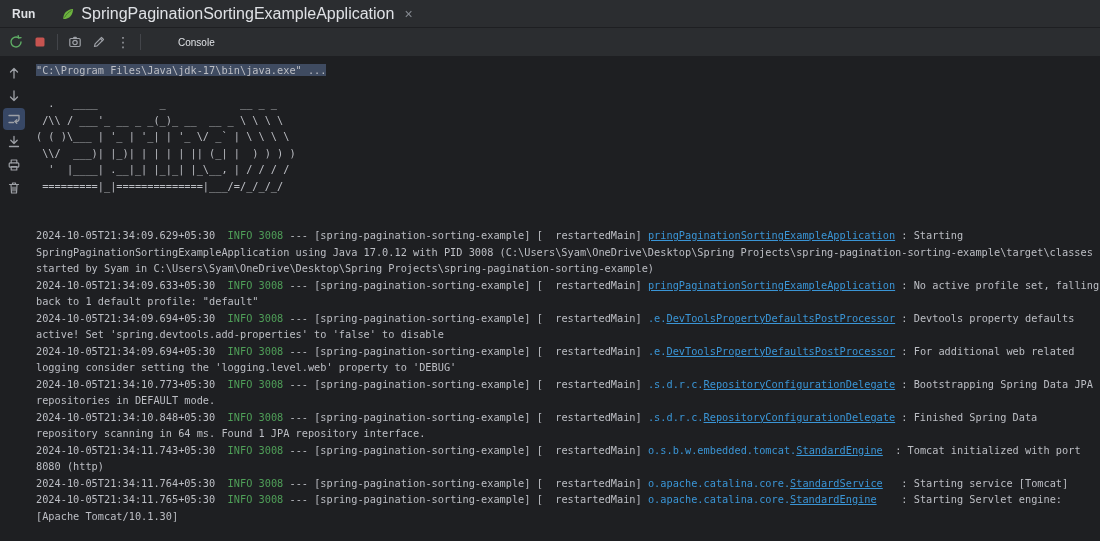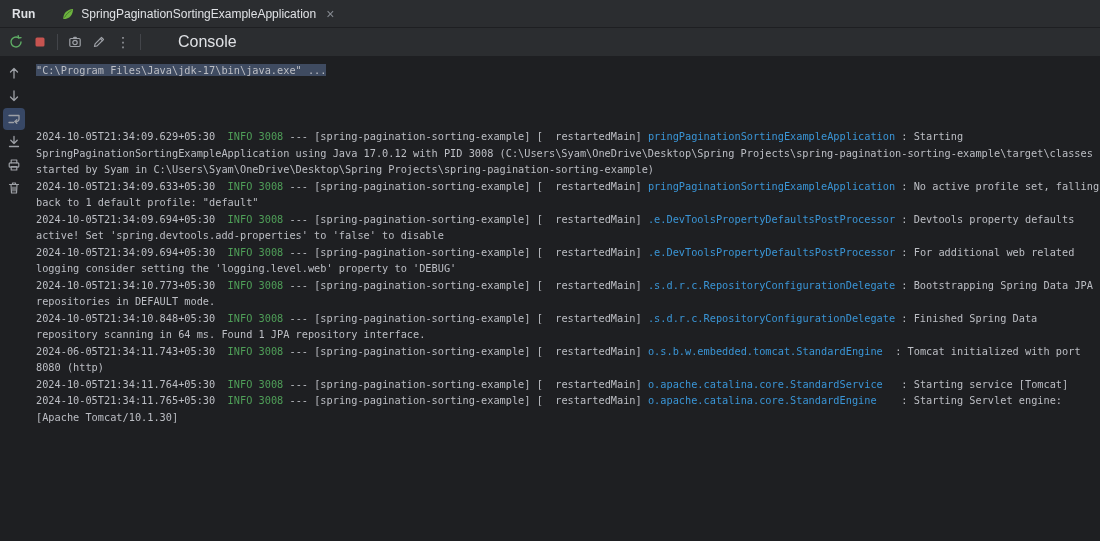--- a/index.html
+++ b/index.html
@@ -1,39 +1,39 @@
 <!DOCTYPE html>
 <html><head>
 <meta charset="utf-8">
 <style>
   *{box-sizing:border-box;margin:0;padding:0}
   html,body{width:1100px;height:541px;background:#1e1f22;overflow:hidden}
   .app{width:1100px;height:541px;display:flex;flex-direction:column;font-family:"Liberation Sans",sans-serif}
   .titlebar{height:28px;flex:0 0 28px;background:#2b2d30;display:flex;align-items:center;border-bottom:1px solid #1e1f22}
   .run-label{color:#dfe1e5;font-size:12px;font-weight:600;padding:0 16px 0 12px}
   .run-tab{display:flex;align-items:center;gap:6px;height:100%;padding:0 10px;cursor:default}
-  .tab-title{color:#dfe1e5;font-size:12px}
+  .tab-title{color:#dfe1e5;font-size:16px}
   .tab-close{color:#868a91;font-size:14px;line-height:1;margin-left:4px;cursor:pointer}
   .toolbar{height:29px;flex:0 0 29px;background:#2b2d30;display:flex;align-items:center;padding:0 4px;border-bottom:1px solid #1e1f22}
   .tbtn{width:24px;height:24px;border:none;background:transparent;display:flex;align-items:center;justify-content:center;border-radius:4px;padding:0;cursor:pointer}
   .vsep{width:1px;height:16px;background:#43454a;margin:0 5px}
-  .view-tab{display:flex;align-items:center;gap:6px;height:100%;padding:0 12px;color:#dfe1e5;font-size:16px;cursor:pointer}
+  .view-tab{display:flex;align-items:center;gap:6px;height:100%;padding:0 12px;color:#dfe1e5;font-size:10px;cursor:pointer}
   .view-tab.first{margin-left:20px}
   .kebab{color:#9da0a6;font-size:14px;line-height:1}
   .main{flex:1;display:flex;min-height:0}
   .gutter{width:28px;flex:0 0 28px;display:flex;flex-direction:column;align-items:center;padding-top:5px;gap:1px}
   .gbtn{width:22px;height:22px;border:none;background:transparent;border-radius:4px;display:flex;align-items:center;justify-content:center;padding:0;cursor:pointer}
   .gbtn.active{background:#374765}
   .console{flex:1;min-width:0;padding:5px 0 0 8px;font-family:"DejaVu Sans Mono","Liberation Mono",monospace;font-size:10.27px;line-height:16.5px;color:#bcbec4;overflow:hidden}
   .line{white-space:pre-wrap;word-wrap:break-word}
   .banner{font:inherit;white-space:pre;color:#bcbec4}
   .blank{height:16.5px}
   .g{color:#4f9e58}
   .c{color:#3a95d6}
-  .u{cursor:pointer}
+  .u{text-decoration:underline;cursor:pointer}
   .sel{background:#3f4b61}
 </style>
 </head>
 <body>
 
 <div class="app">
 
   <div class="titlebar">
     <div class="run-label">Run</div>
     <div class="run-tab">
@@ -117,29 +117,35 @@
         <svg width="16" height="16" viewBox="0 0 16 16" fill="none" stroke="#9DA0A6" stroke-width="1.2" stroke-linecap="round" stroke-linejoin="round">
             <path d="M3.5 4.5h9M6.5 4.5V3h3v1.5M5 4.5l.5 8.5h5l.5-8.5"></path>
             <path d="M7 7v4M9 7v4"></path>
           </svg>
       </button>
     </div>
 
     <div class="console">
       <div class="line"><span class="sel">"C:\Program Files\Java\jdk-17\bin\java.exe" ...</span></div>
       <div class="blank"></div>
+      <pre class="banner">  .   ____          _            __ _ _
+ /\\ / ___'_ __ _ _(_)_ __  __ _ \ \ \ \
+( ( )\___ | '_ | '_| | '_ \/ _` | \ \ \ \
+ \\/  ___)| |_)| | | | | || (_| |  ) ) ) )
+  '  |____| .__|_| |_|_| |_\__, | / / / /
+ =========|_|==============|___/=/_/_/_/</pre>
       <div class="blank"></div>
       <div class="blank"></div>
       <div id="log-list">
           <div class="line"><span>2024-10-05T21:34:09.629+05:30</span><span>  </span><span class="g">INFO</span><span> </span><span class="g">3008</span><span> --- [spring-pagination-sorting-example] [  restartedMain] </span><span class="c"></span><span class="c u">pringPaginationSortingExampleApplication</span><span> : </span><span>Starting SpringPaginationSortingExampleApplication using Java 17.0.12 with PID 3008 (C:\Users\Syam\OneDrive\Desktop\Spring Projects\spring-pagination-sorting-example\target\classes started by Syam in C:\Users\Syam\OneDrive\Desktop\Spring Projects\spring-pagination-sorting-example)</span></div>
           <div class="line"><span>2024-10-05T21:34:09.633+05:30</span><span>  </span><span class="g">INFO</span><span> </span><span class="g">3008</span><span> --- [spring-pagination-sorting-example] [  restartedMain] </span><span class="c"></span><span class="c u">pringPaginationSortingExampleApplication</span><span> : </span><span>No active profile set, falling back to 1 default profile: "default"</span></div>
           <div class="line"><span>2024-10-05T21:34:09.694+05:30</span><span>  </span><span class="g">INFO</span><span> </span><span class="g">3008</span><span> --- [spring-pagination-sorting-example] [  restartedMain] </span><span class="c">.e.</span><span class="c u">DevToolsPropertyDefaultsPostProcessor</span><span> : </span><span>Devtools property defaults active! Set 'spring.devtools.add-properties' to 'false' to disable</span></div>
           <div class="line"><span>2024-10-05T21:34:09.694+05:30</span><span>  </span><span class="g">INFO</span><span> </span><span class="g">3008</span><span> --- [spring-pagination-sorting-example] [  restartedMain] </span><span class="c">.e.</span><span class="c u">DevToolsPropertyDefaultsPostProcessor</span><span> : </span><span>For additional web related logging consider setting the 'logging.level.web' property to 'DEBUG'</span></div>
           <div class="line"><span>2024-10-05T21:34:10.773+05:30</span><span>  </span><span class="g">INFO</span><span> </span><span class="g">3008</span><span> --- [spring-pagination-sorting-example] [  restartedMain] </span><span class="c">.s.d.r.c.</span><span class="c u">RepositoryConfigurationDelegate</span><span> : </span><span>Bootstrapping Spring Data JPA repositories in DEFAULT mode.</span></div>
           <div class="line"><span>2024-10-05T21:34:10.848+05:30</span><span>  </span><span class="g">INFO</span><span> </span><span class="g">3008</span><span> --- [spring-pagination-sorting-example] [  restartedMain] </span><span class="c">.s.d.r.c.</span><span class="c u">RepositoryConfigurationDelegate</span><span> : </span><span>Finished Spring Data repository scanning in 64 ms. Found 1 JPA repository interface.</span></div>
-          <div class="line"><span>2024-06-05T21:34:11.743+05:30</span><span>  </span><span class="g">INFO</span><span> </span><span class="g">3008</span><span> --- [spring-pagination-sorting-example] [  restartedMain] </span><span class="c">o.s.b.w.embedded.tomcat.</span><span class="c u">StandardEngine</span><span>  : </span><span>Tomcat initialized with port 8080 (http)</span></div>
+          <div class="line"><span>2024-10-05T21:34:11.743+05:30</span><span>  </span><span class="g">INFO</span><span> </span><span class="g">3008</span><span> --- [spring-pagination-sorting-example] [  restartedMain] </span><span class="c">o.s.b.w.embedded.tomcat.</span><span class="c u">StandardEngine</span><span>  : </span><span>Tomcat initialized with port 8080 (http)</span></div>
           <div class="line"><span>2024-10-05T21:34:11.764+05:30</span><span>  </span><span class="g">INFO</span><span> </span><span class="g">3008</span><span> --- [spring-pagination-sorting-example] [  restartedMain] </span><span class="c">o.apache.catalina.core.</span><span class="c u">StandardService</span><span>   : </span><span>Starting service [Tomcat]</span></div>
           <div class="line"><span>2024-10-05T21:34:11.765+05:30</span><span>  </span><span class="g">INFO</span><span> </span><span class="g">3008</span><span> --- [spring-pagination-sorting-example] [  restartedMain] </span><span class="c">o.apache.catalina.core.</span><span class="c u">StandardEngine</span><span>    : </span><span>Starting Servlet engine: [Apache Tomcat/10.1.30]</span></div>
         </div>
     </div>
   </div>
 
 </div>
 
 </body></html>

